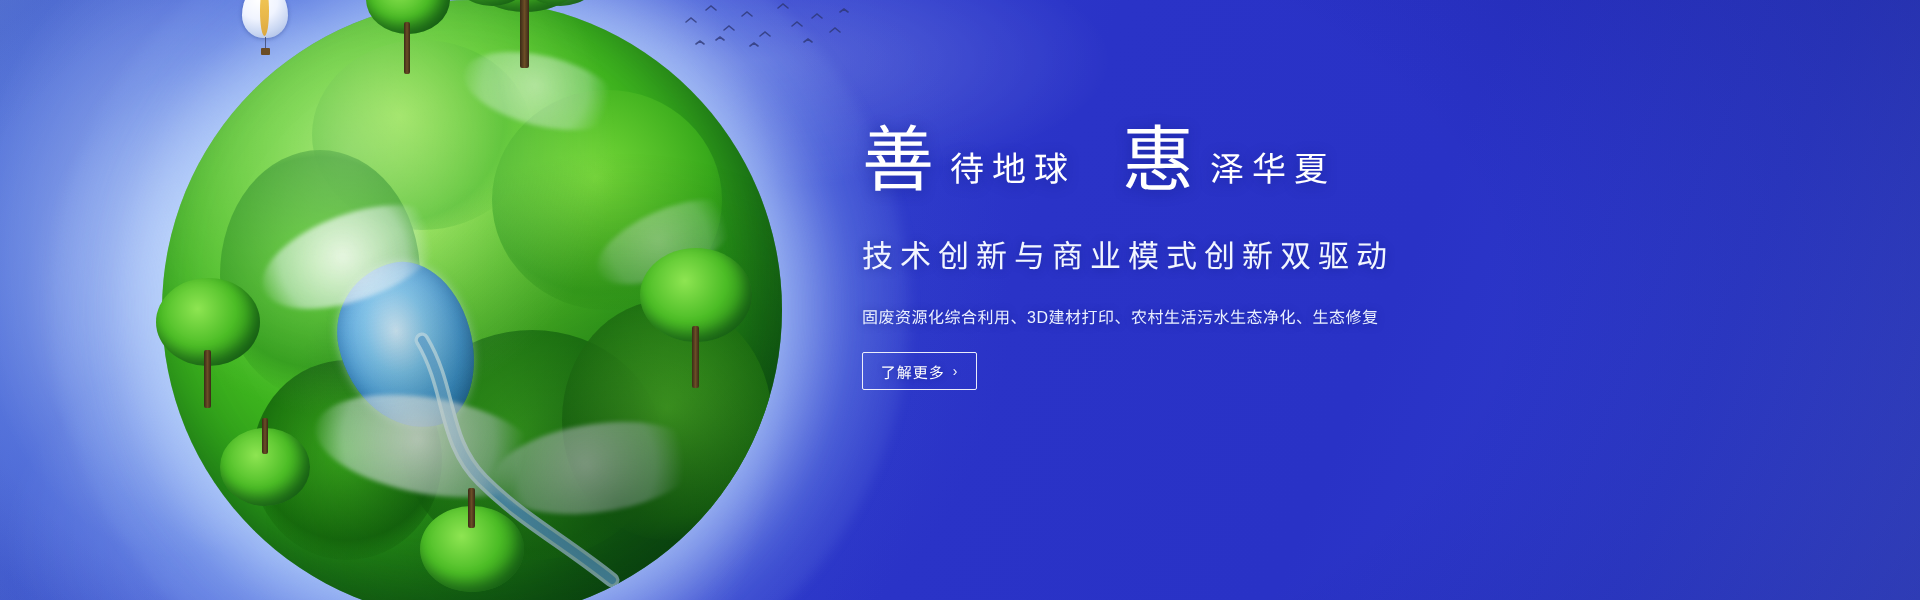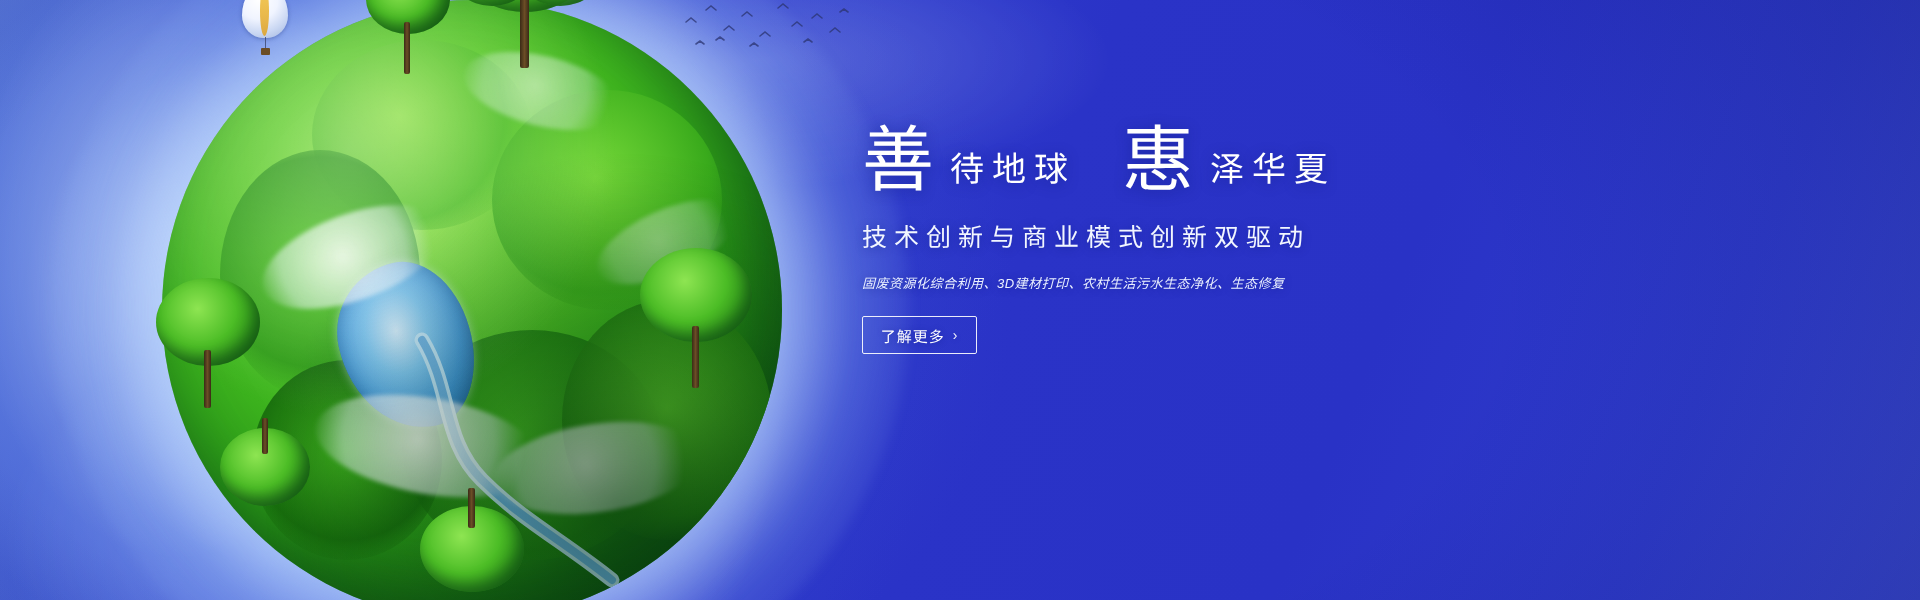--- a/index.html
+++ b/index.html
@@ -83,24 +83,24 @@
 
   
   .content{position:absolute;left:862px;top:126px;width:600px;color:#fff;}
   .headline{display:flex;align-items:flex-end;white-space:nowrap;
     text-shadow:0 2px 14px rgba(12,24,120,.45);}
   .hl-group{display:flex;align-items:baseline;}
   .hl-big{font-family:"DejaVu Serif","Liberation Serif",serif;font-size:72px;line-height:.96;font-weight:400;letter-spacing:0;}
   .hl-small{font-family:"DejaVu Serif","Liberation Serif",serif;font-size:34px;line-height:1;font-weight:400;letter-spacing:8px;margin-left:16px;position:relative;top:-4px;}
   .hl-gap{width:46px;}
 
-  .subtitle{margin-top:22px;font-size:25px;letter-spacing:7px;color:#f2f6ff;
+  .subtitle{margin-top:36px;font-size:31px;letter-spacing:7px;color:#f2f6ff;
     text-shadow:0 1px 10px rgba(12,24,120,.45);white-space:nowrap;}
-  .desc{margin-top:20px;font-size:13px;letter-spacing:.5px;color:#eaf0ff;
-    text-shadow:0 1px 8px rgba(12,24,120,.4);white-space:nowrap;font-style:italic;}
+  .desc{margin-top:28px;font-size:16px;letter-spacing:.5px;color:#eaf0ff;
+    text-shadow:0 1px 8px rgba(12,24,120,.4);white-space:nowrap;}
 
   .cta{margin-top:24px;display:inline-flex;align-items:center;justify-content:center;gap:8px;
     width:115px;height:38px;border:1px solid rgba(255,255,255,.9);border-radius:2px;
     color:#fff;font-size:15px;letter-spacing:1px;background:transparent;cursor:pointer;
     text-shadow:0 1px 6px rgba(12,24,120,.4);}
   .cta .chev{font-size:14px;opacity:.95;}
 </style>
 </head>
 <body>
 

